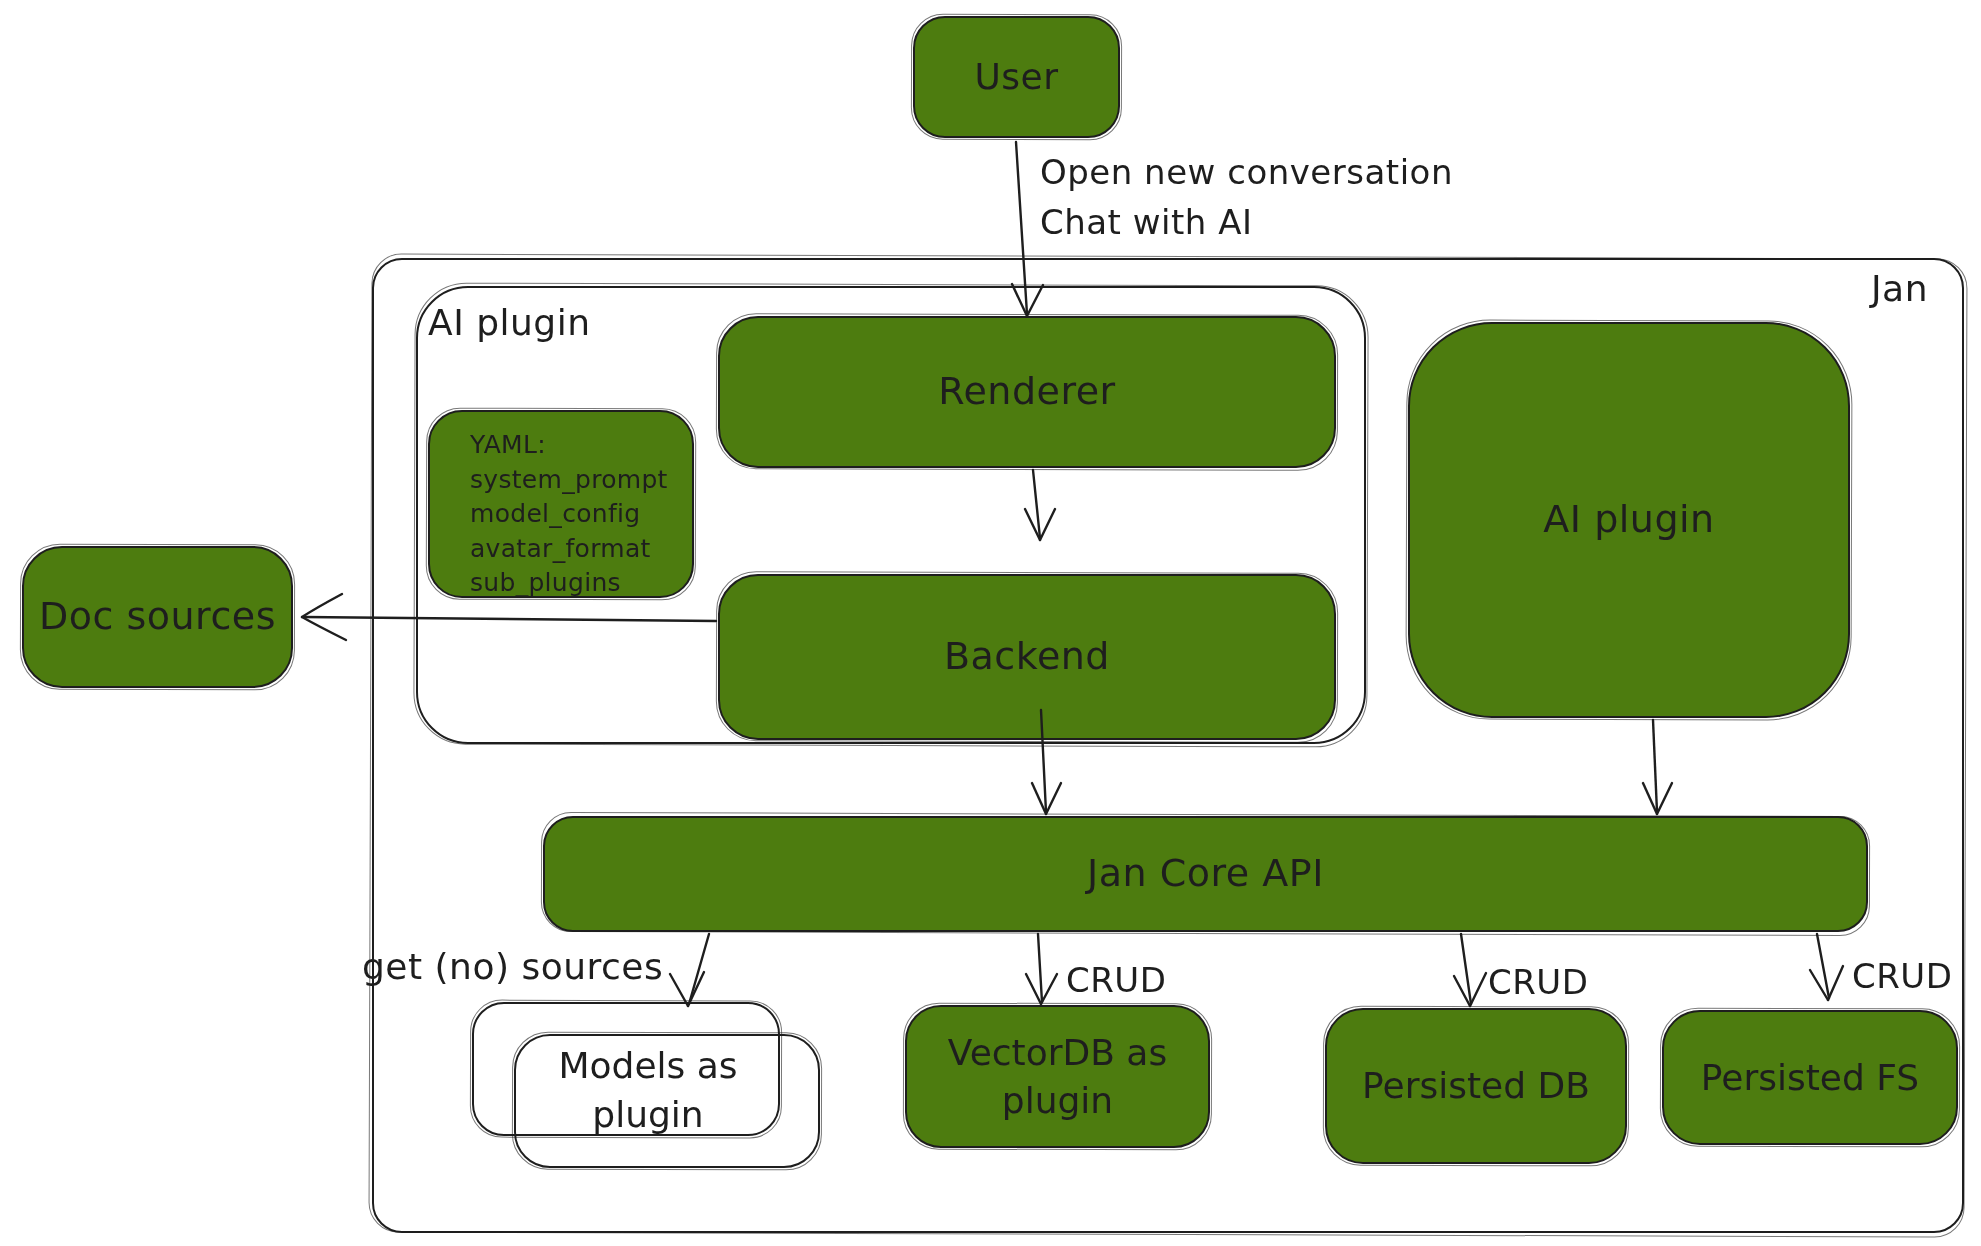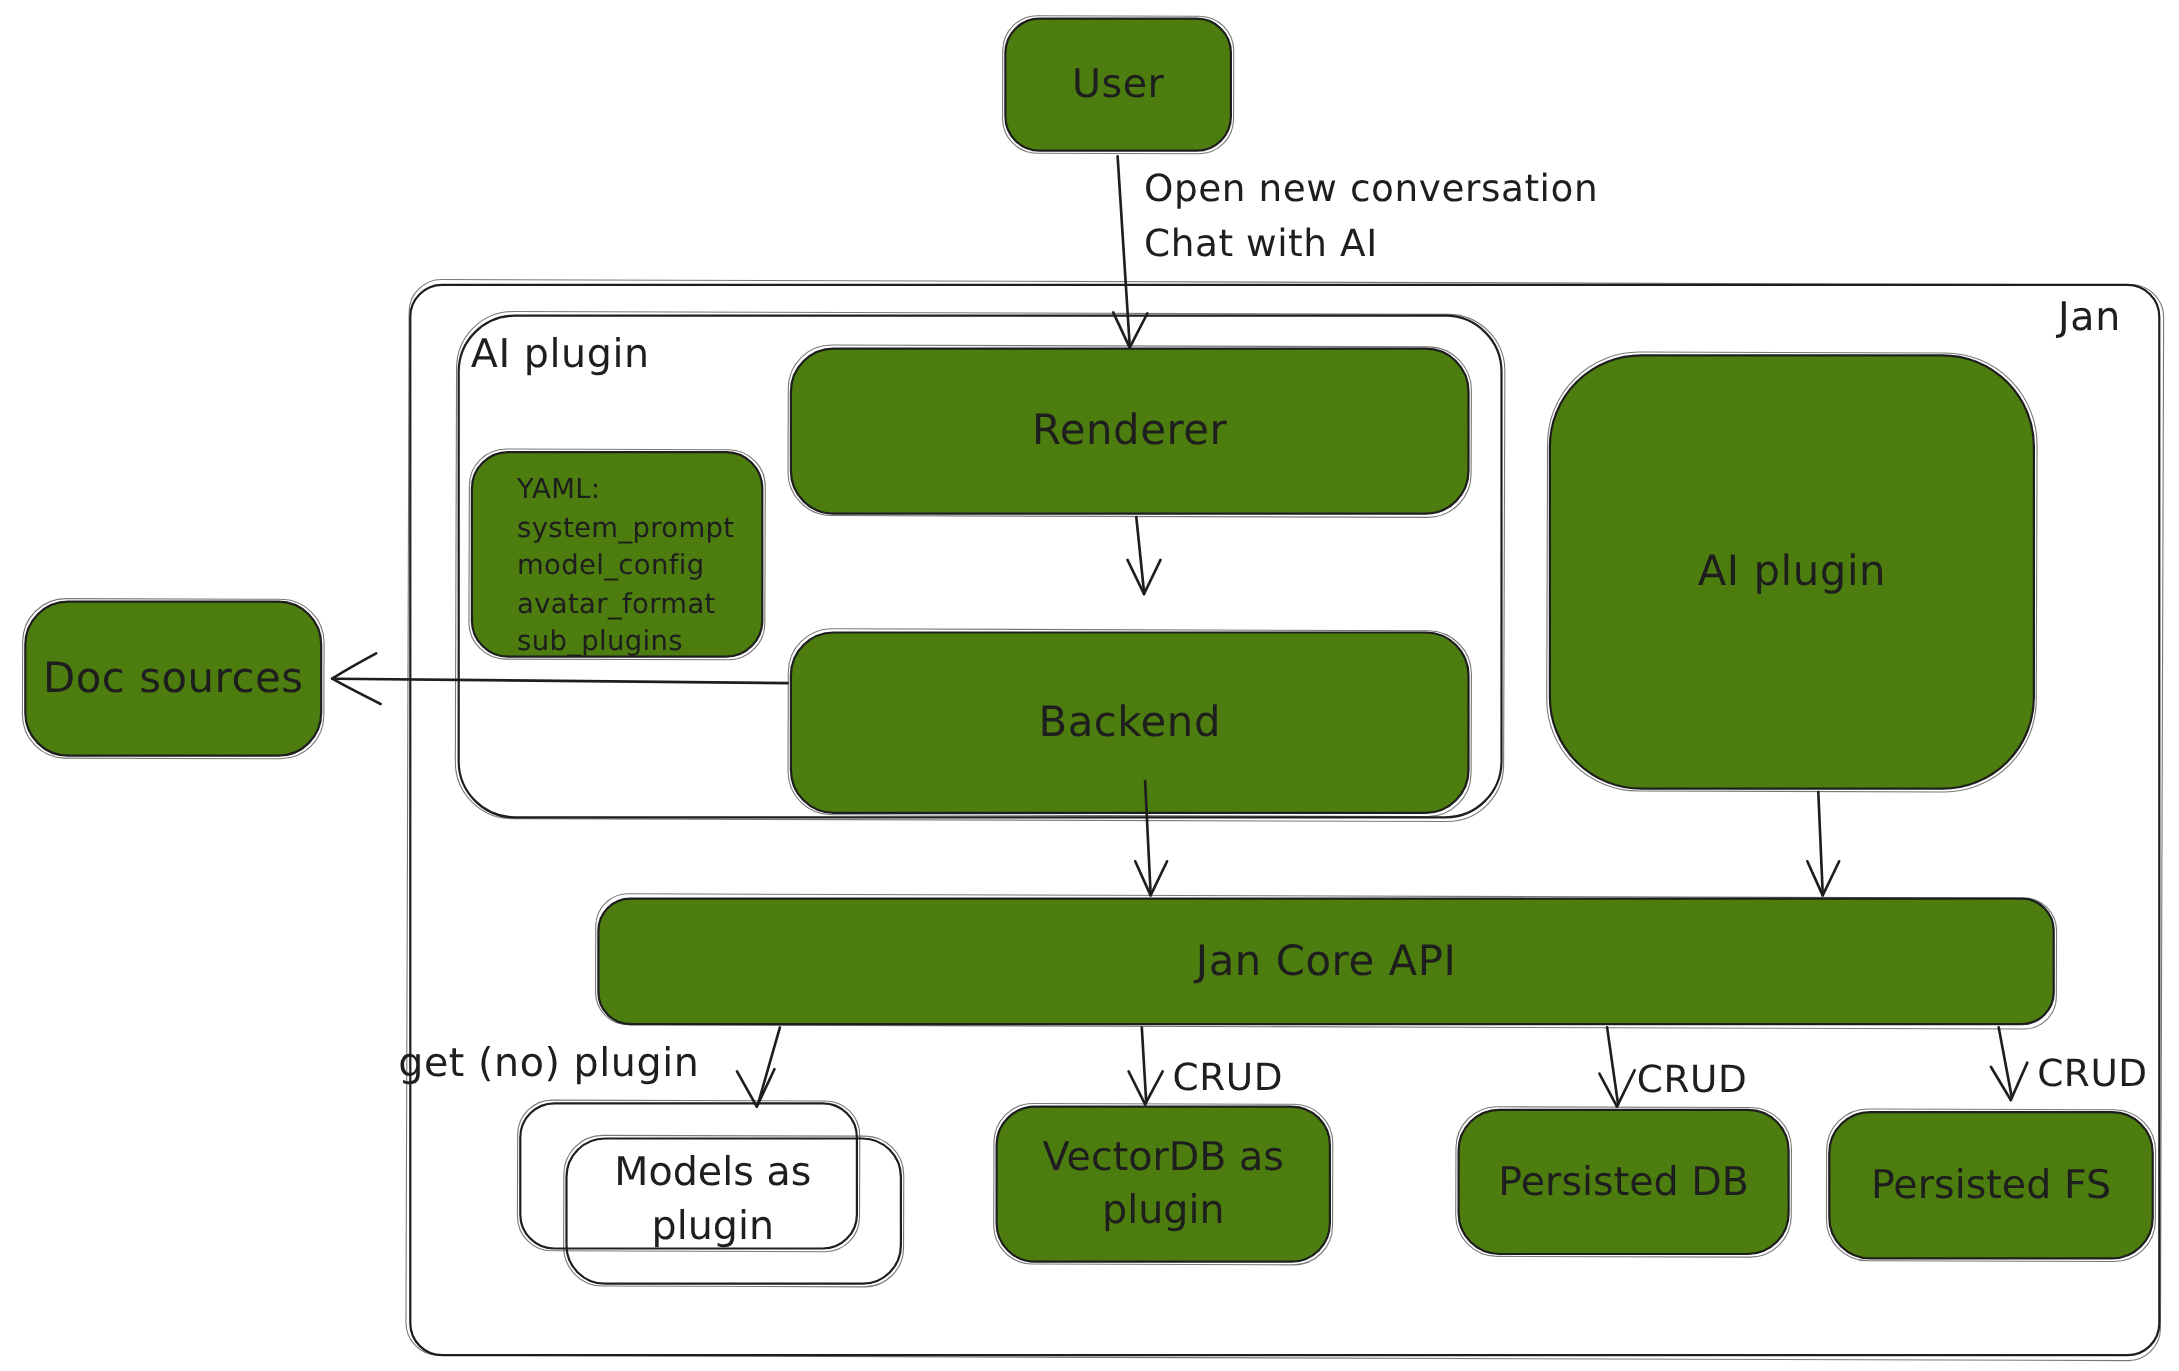--- a/index.html
+++ b/index.html
@@ -130,21 +130,21 @@
   </div>
 
   <div class="node ghost" style="left:472px; top:1002px; width:308px; height:134px; border-radius:32px;"></div>
   <div class="node ghost" style="left:514px; top:1034px; width:306px; height:134px; border-radius:36px;"></div>
   <div class="models-text">Models as plugin</div>
 
   <div class="node" style="left:905px; top:1005px; width:305px; height:143px; border-radius:36px;">
     <span class="small-label" style="width:250px;">VectorDB as plugin</span>
   </div>
 
-  <div class="node" style="left:1325px; top:1008px; width:302px; height:133px; border-radius:38px;">
+  <div class="node" style="left:1325px; top:1008px; width:302px; height:156px; border-radius:38px;">
     <span class="small-label">Persisted DB</span>
   </div>
 
   <div class="node" style="left:1662px; top:1010px; width:296px; height:135px; border-radius:38px;">
     <span class="small-label">Persisted FS</span>
   </div>
 
   <svg class="wires" width="1981" height="1246" viewBox="0 0 1981 1246" xmlns="http://www.w3.org/2000/svg">
     <g>
       <path d="M1016 142 L1027 314"></path>
@@ -188,18 +188,18 @@
     </g>
     <g>
       <path d="M1817 934 L1829 998"></path>
       <path d="M1810 970 L1828 1000"></path>
       <path d="M1843 966 L1828 1000"></path>
     </g>
   </svg>
 
   <div class="edge-label" style="left:1040px; top:152px;">Open new conversation</div>
   <div class="edge-label" style="left:1040px; top:202px;">Chat with AI</div>
-  <div class="edge-label" style="left:362px; top:946px; font-size:36px;">get (no) plugin</div>
+  <div class="edge-label" style="left:362px; top:946px; font-size:36px;">get (no) sources</div>
   <div class="edge-label" style="left:1066px; top:960px;">CRUD</div>
   <div class="edge-label" style="left:1488px; top:962px;">CRUD</div>
   <div class="edge-label" style="left:1852px; top:956px;">CRUD</div>
 
 </div>
 
 </body></html>

